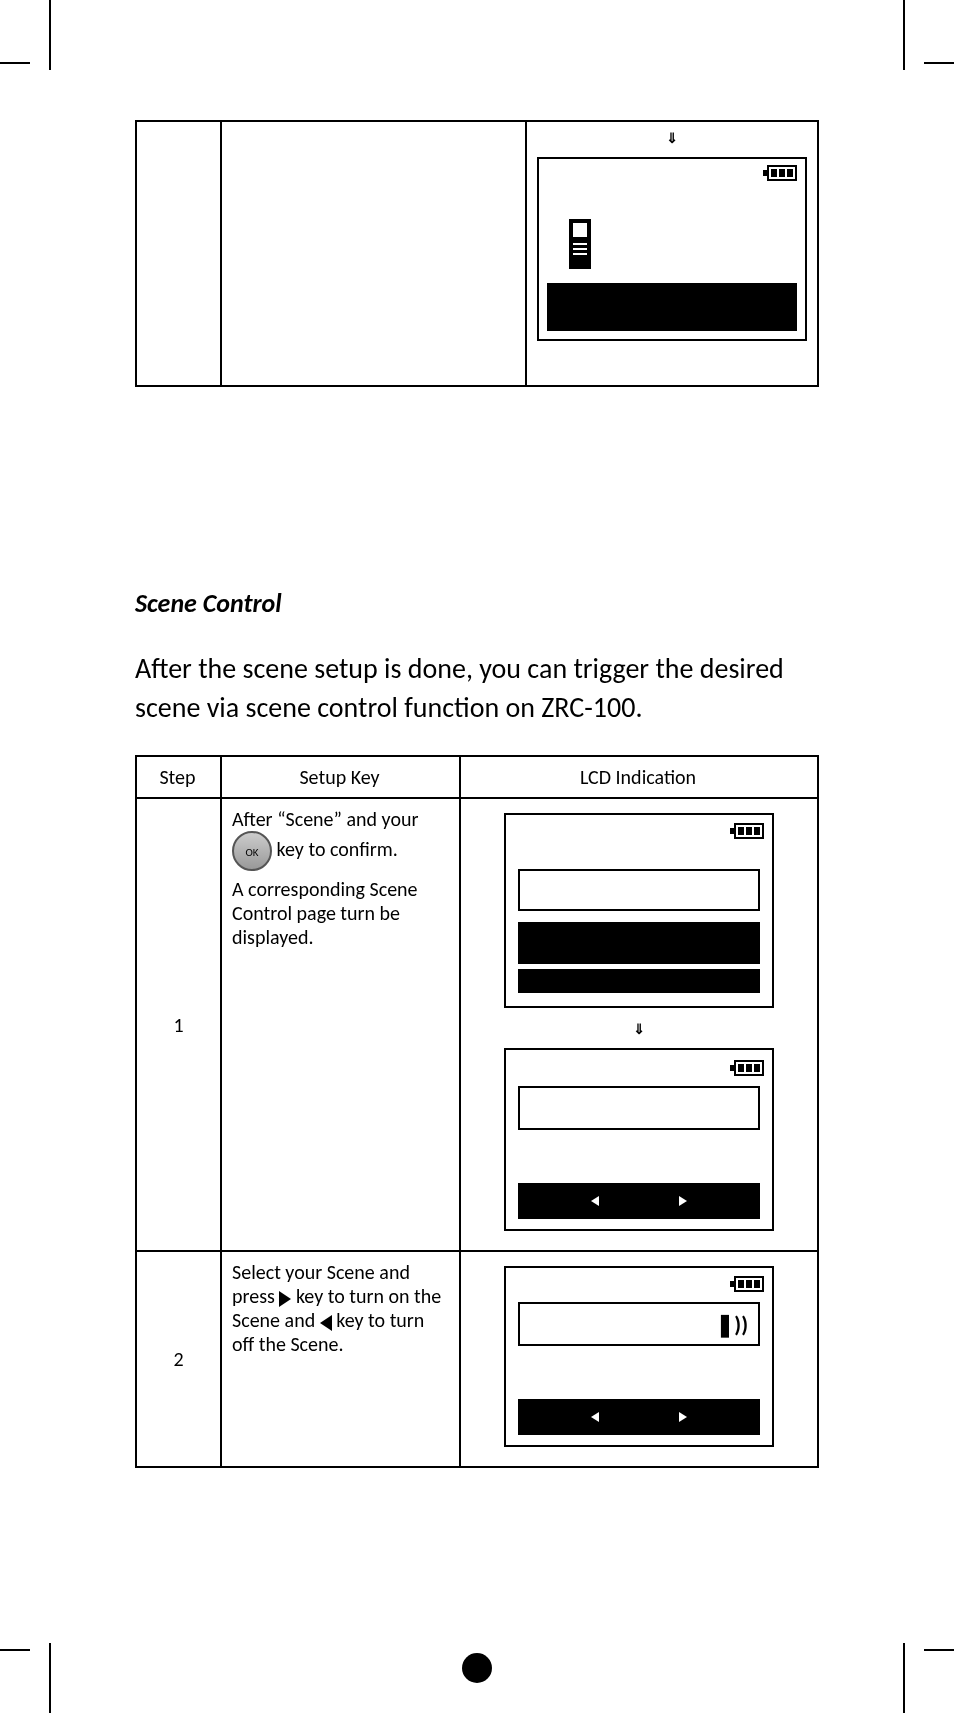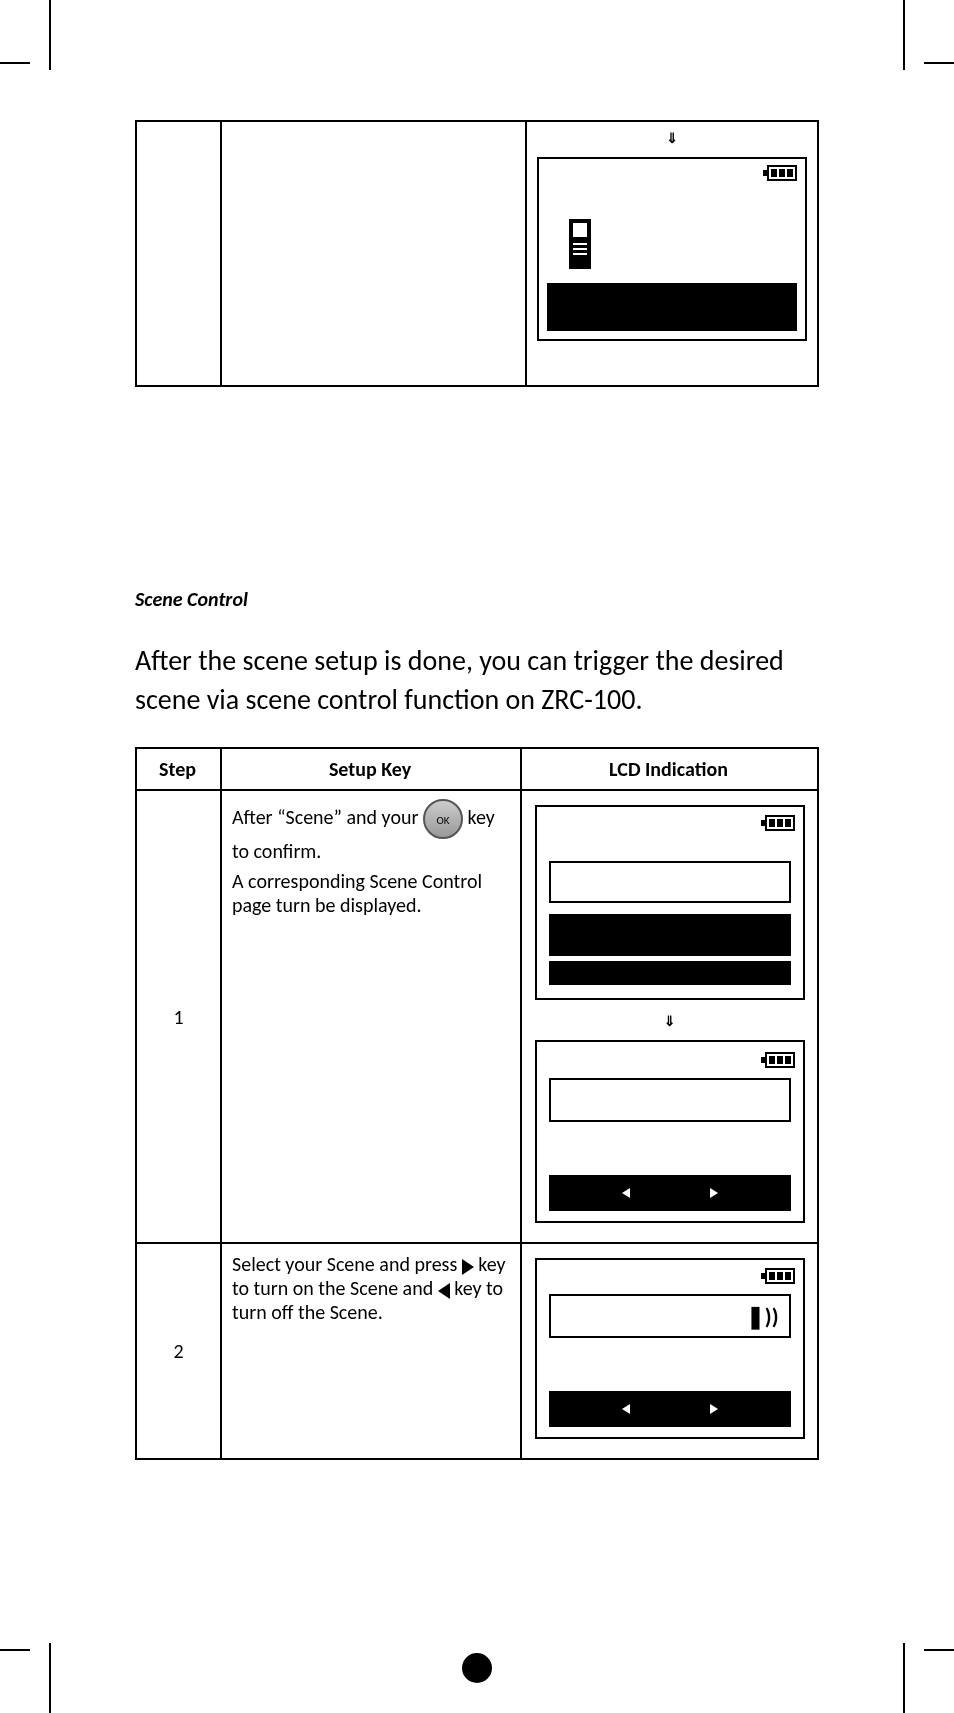--- a/index.html
+++ b/index.html
@@ -74,43 +74,43 @@
   .top-blackbar {
     position: absolute; left: 8px; right: 8px; bottom: 8px; height: 48px; background: #000;
   }
 
   .down-arrow { font-size: 14px; font-weight: bold; margin: 2px 0 4px; display:block; }
 
   
   .section-title {
     font-style: italic;
     font-weight: bold;
-    font-size: 20px;
+    font-size: 26px;
     margin-bottom: 30px;
   }
   .intro {
     font-size: 28px;
     line-height: 1.4;
     margin-bottom: 28px;
   }
 
   
   .main-table {
     border-collapse: collapse;
     width: 100%;
   }
   .main-table th, .main-table td {
     border: 2px solid #000;
     padding: 8px 10px;
     font-size: 20px;
     vertical-align: top;
   }
-  .main-table th { font-weight: bold; text-align: center; padding-left: 8px; }
+  .main-table th { font-weight: normal; text-align: center; padding-left: 8px; }
   .col-step { width: 85px; text-align: center; vertical-align: middle !important; }
-  .col-key { width: 300px; }
+  .col-key { width: 239px; }
   .col-lcd { text-align: center; }
 
   .ok-btn {
     display: inline-block;
     width: 40px; height: 40px;
     border: 2px solid #555;
     border-radius: 50%;
     background: linear-gradient(#ccc,#999);
     font-size: 11px; font-weight: normal;
     text-align: center; line-height: 40px;

